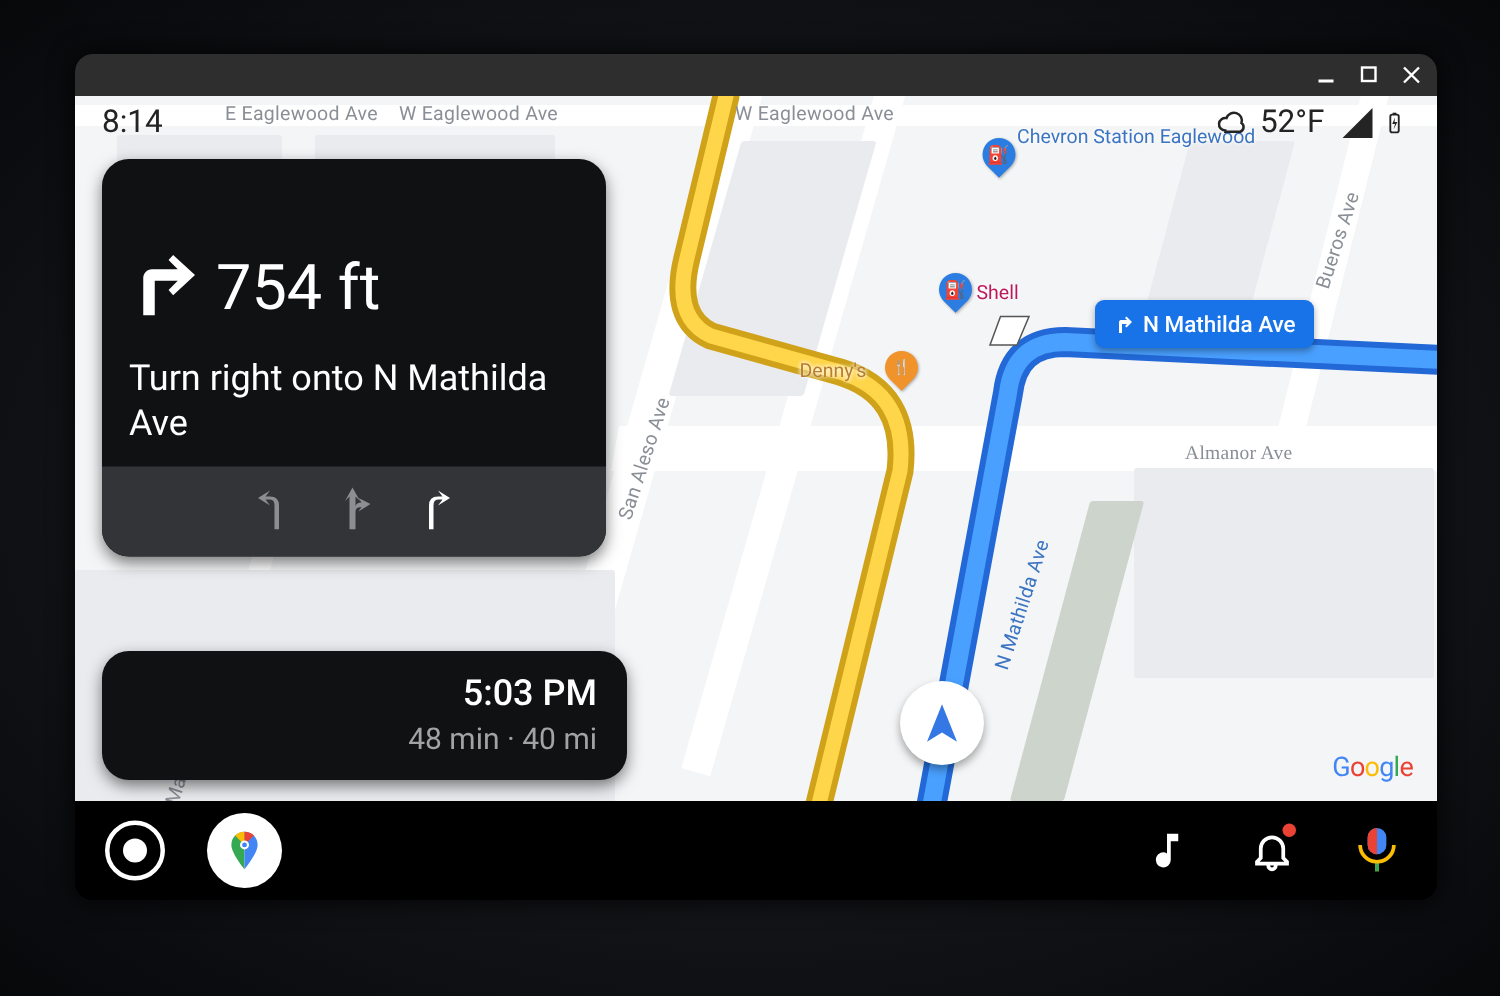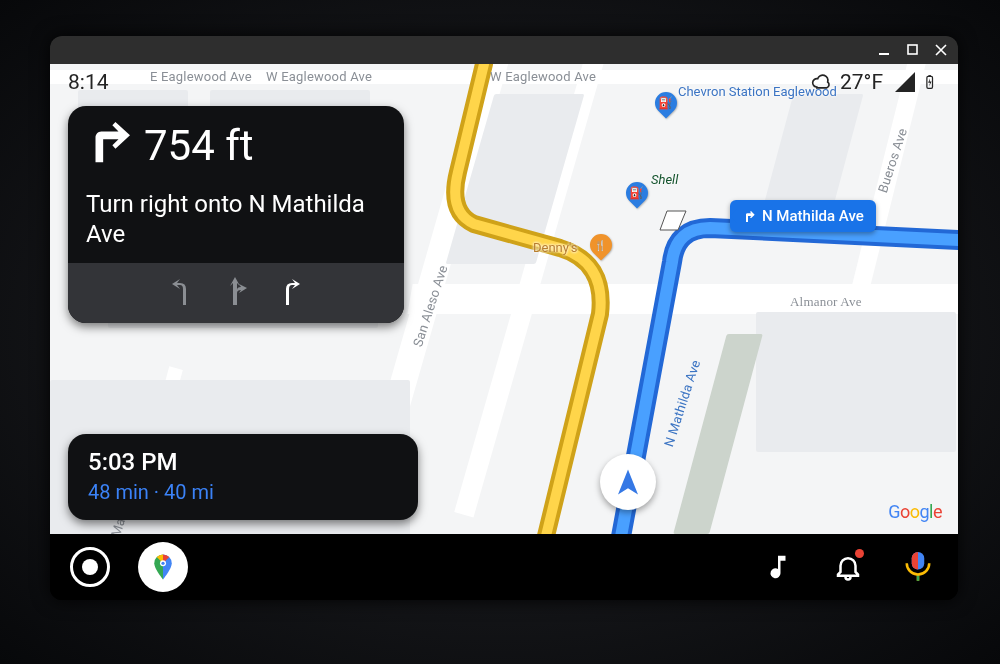--- a/index.html
+++ b/index.html
@@ -53,33 +53,33 @@
 
   
   .status { position:absolute; top:0; left:0; right:0; height:36px; display:flex; align-items:center; padding:0 18px; font-size:21px; color:#242424; }
   .status .spacer { flex:1; }
   .status .grp{display:inline-flex;align-items:center;gap:5px;}
   .status svg{width:20px;height:20px;}
   .status .temp{font-size:21px; margin:0 10px 0 4px;}
 
   
   .navcard { position:absolute; left:18px; top:42px; width:336px; background:#101113; color:#fff; border-radius:18px; box-shadow:0 4px 10px rgba(0,0,0,.5); overflow:hidden; }
-  .navcard .top { display:flex; align-items:center; gap:14px; padding:14px 18px 4px 16px; }
+  .navcard .top { display:flex; gap:14px; padding:14px 18px 4px 16px;margin-top:48px; }
   .navcard .dist { font-size:42px; font-weight:400; }
   .navcard .arrow svg{width:46px;height:46px;}
   .navcard .instr { font-size:24px; line-height:1.25; padding:4px 18px 14px 18px;margin-top:11px; }
   .navcard .lanes { background:#333438; display:flex; justify-content:center; gap:26px; padding:12px 0 14px 0; }
   .navcard .lanes svg{width:28px;height:30px;}
   .lanes .dim path, .lanes .dim polygon { fill:#8b8e93; }
   .lanes .on path, .lanes .on polygon { fill:#ffffff; }
 
   
-  .eta { position:absolute; left:18px; bottom:14px; background:#101113; color:#fff; border-radius:18px; padding:14px 20px 16px 20px; min-width:310px; box-shadow:0 4px 10px rgba(0,0,0,.5);}
+  .eta { position:absolute; left:18px; bottom:14px; background:#101113; color:#fff; border-radius:18px; padding:14px 20px 16px 20px; min-width:310px; box-shadow:0 4px 10px rgba(0,0,0,.5);text-align:right;}
   .eta .time { font-size:24px; font-weight:500; }
-  .eta .sub { font-size:20px; color:#3b82f6; margin-top:4px;}
+  .eta .sub { font-size:20px; color:#a3a3a3; margin-top:4px;}
 
   
   .rail { height:66px; background:#000; display:flex; align-items:center; padding:0 18px; gap:26px; }
   .rail .spacer{flex:1;}
   .rail-btn { width:44px; height:44px; display:flex; align-items:center; justify-content:center; position:relative; }
   .rail-btn svg{width:30px;height:30px;color:#fff;}
   .maps-btn { background:#fff; border-radius:50%; width:50px;height:50px;}
   .launcher-ring{ width:34px;height:34px;border:3px solid #fff;border-radius:50%; display:flex;align-items:center;justify-content:center;}
   .launcher-ring .dot{width:16px;height:16px;background:#fff;border-radius:50%;}
   .notif-dot{position:absolute; top:4px; right:6px; width:9px;height:9px; background:#ea4335; border-radius:50%;}
@@ -148,21 +148,21 @@
       <span class="road-lbl v" style="left:58px;top:470px;">Madrone Ave</span>
       <span class="road-lbl v" style="left:825px;top:126px;">Bueros Ave</span>
 
       <div class="poi" style="left:605px;top:28px;background:#2b7de1;">
           <span>⛽</span>
         </div>
       <span class="poi-lbl" style="left:628px;top:20px;color:#3b74c3;">Chevron Station Eaglewood</span>
       <div class="poi" style="left:576px;top:118px;background:#2b7de1;">
           <span>⛽</span>
         </div>
-      <span class="poi-lbl" style="left:601px;top:108px;color:#14532d;font-style:italic;">Shell</span>
+      <span class="poi-lbl" style="left:601px;top:124px;color:#be185d;">Shell</span>
       <div class="poi" style="left:540px;top:170px;background:#f0932b;">
           <span style="font-size:10px;">🍴</span>
         </div>
       <span class="poi-lbl" style="left:483px;top:176px;color:#b87d2e;">Denny's</span>
 
       <div class="street-chip" style="left:680px;top:136px;">
         <svg width="16" height="16" viewBox="0 0 24 24">
             <path fill="#fff" d="M9 21V10c0-1 .8-2 2-2h6l-2-2 1.5-1.5L22 10l-5.5 5.5L15 14l2-2h-5v9H9z"></path>
           </svg>
         <span>N Mathilda Ave</span>
@@ -177,21 +177,21 @@
       <div class="gwm"><span>G</span><span>o</span><span>o</span><span>g</span><span>l</span><span>e</span></div>
     </div>
 
     <div class="status">
       <span>8:14</span>
       <span class="spacer"></span>
       <span class="grp">
         <svg viewBox="0 0 24 24">
             <path fill="none" stroke="#242424" stroke-width="2" d="M7 18a5 5 0 1 1 1-9.9A6 6 0 0 1 20 12a4 4 0 0 1-1 7H7z"></path>
           </svg>
-        <span class="temp">27°F</span>
+        <span class="temp">52°F</span>
       </span>
       <svg viewBox="0 0 24 24" style="width:24px;height:24px;margin-right:8px;">
           <path fill="#242424" d="M2 22 L22 2 L22 22 Z"></path>
         </svg>
       <svg viewBox="0 0 24 24" style="width:15px;height:24px;">
           <rect x="3" y="3" width="9" height="19" rx="2" fill="none" stroke="#242424" stroke-width="2"></rect>
           <rect x="5.5" y="1" width="4" height="2" fill="#242424"></rect>
           <path fill="#242424" d="M8 6 L5 13 H8 L6.5 19 L10.5 11 H7.5 Z"></path>
         </svg>
     </div>

